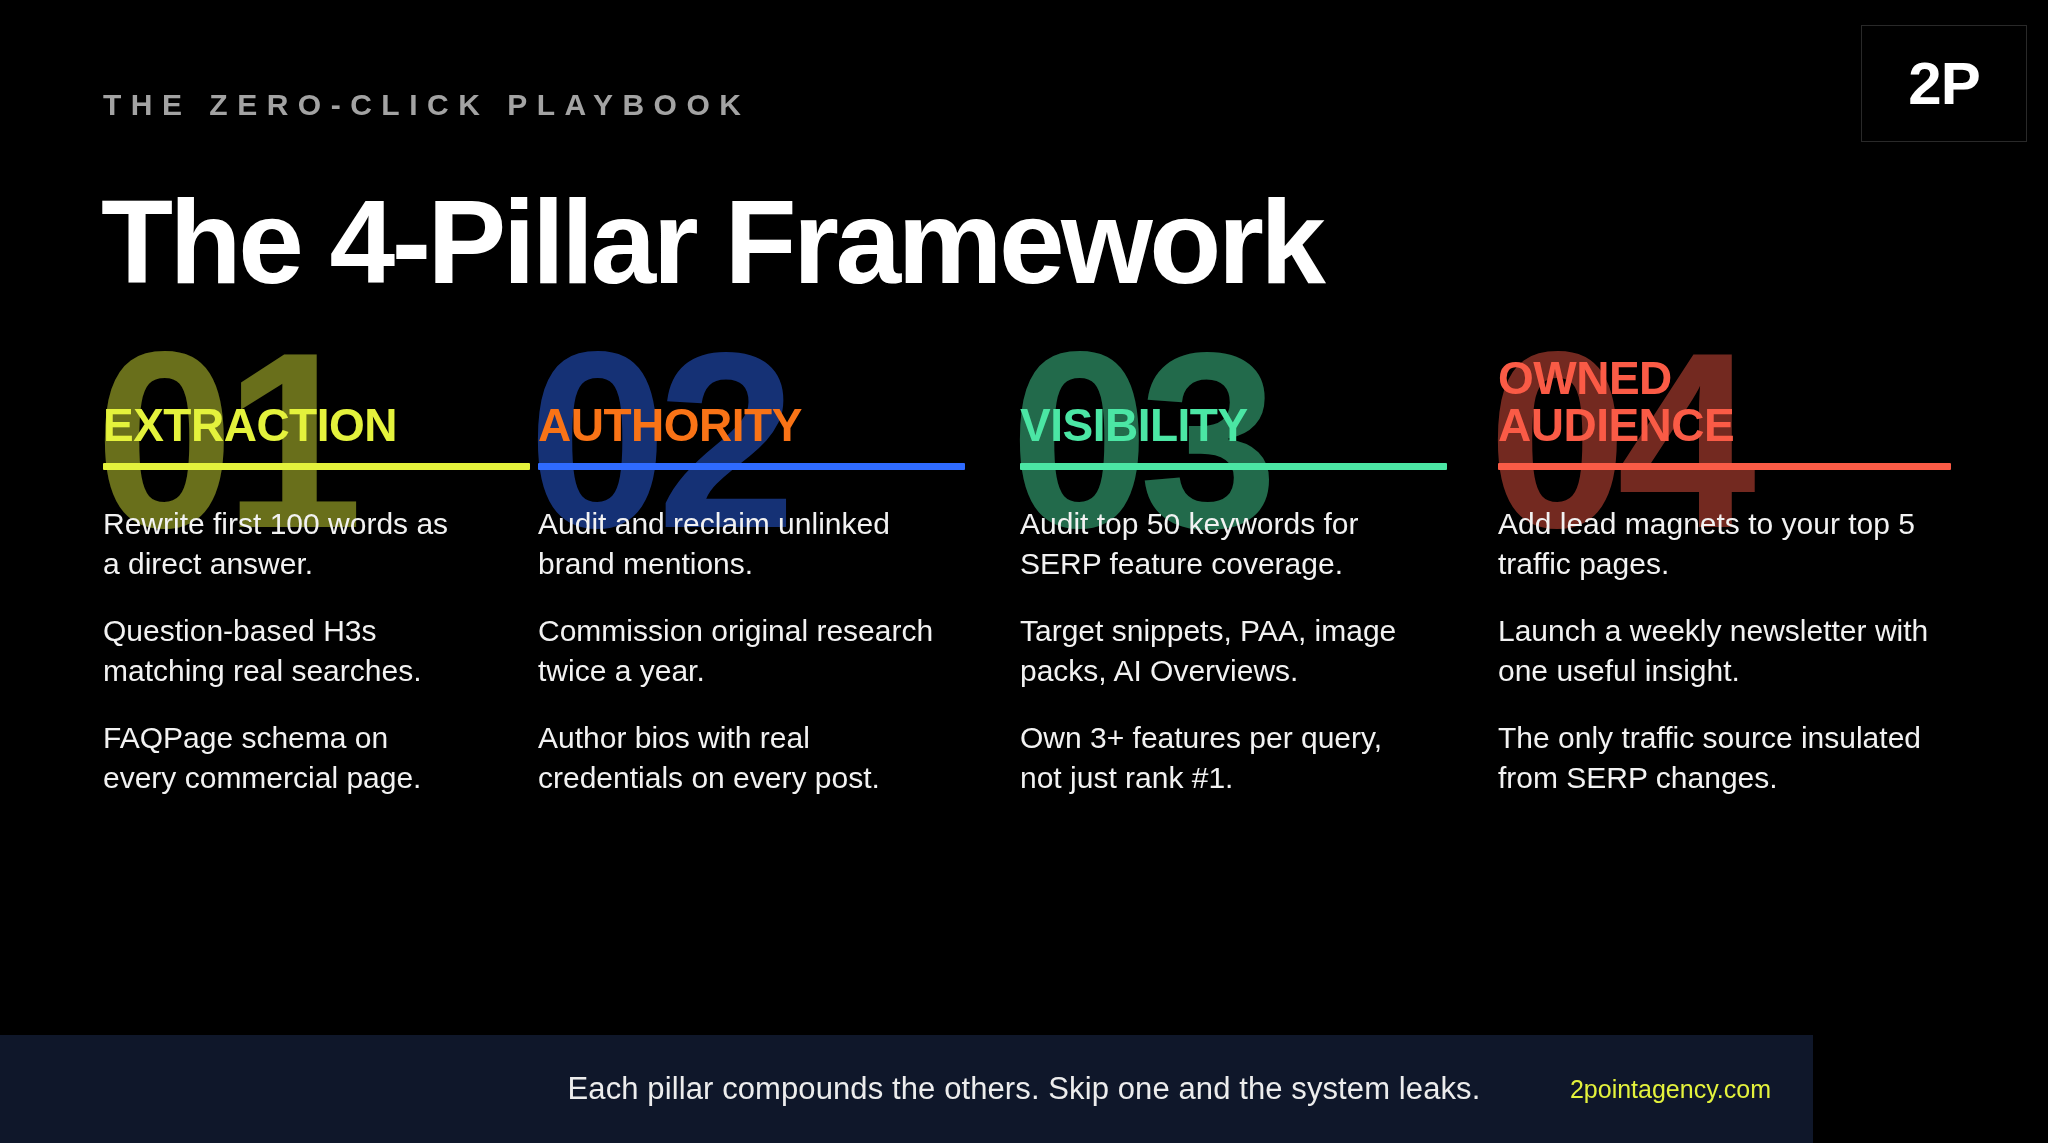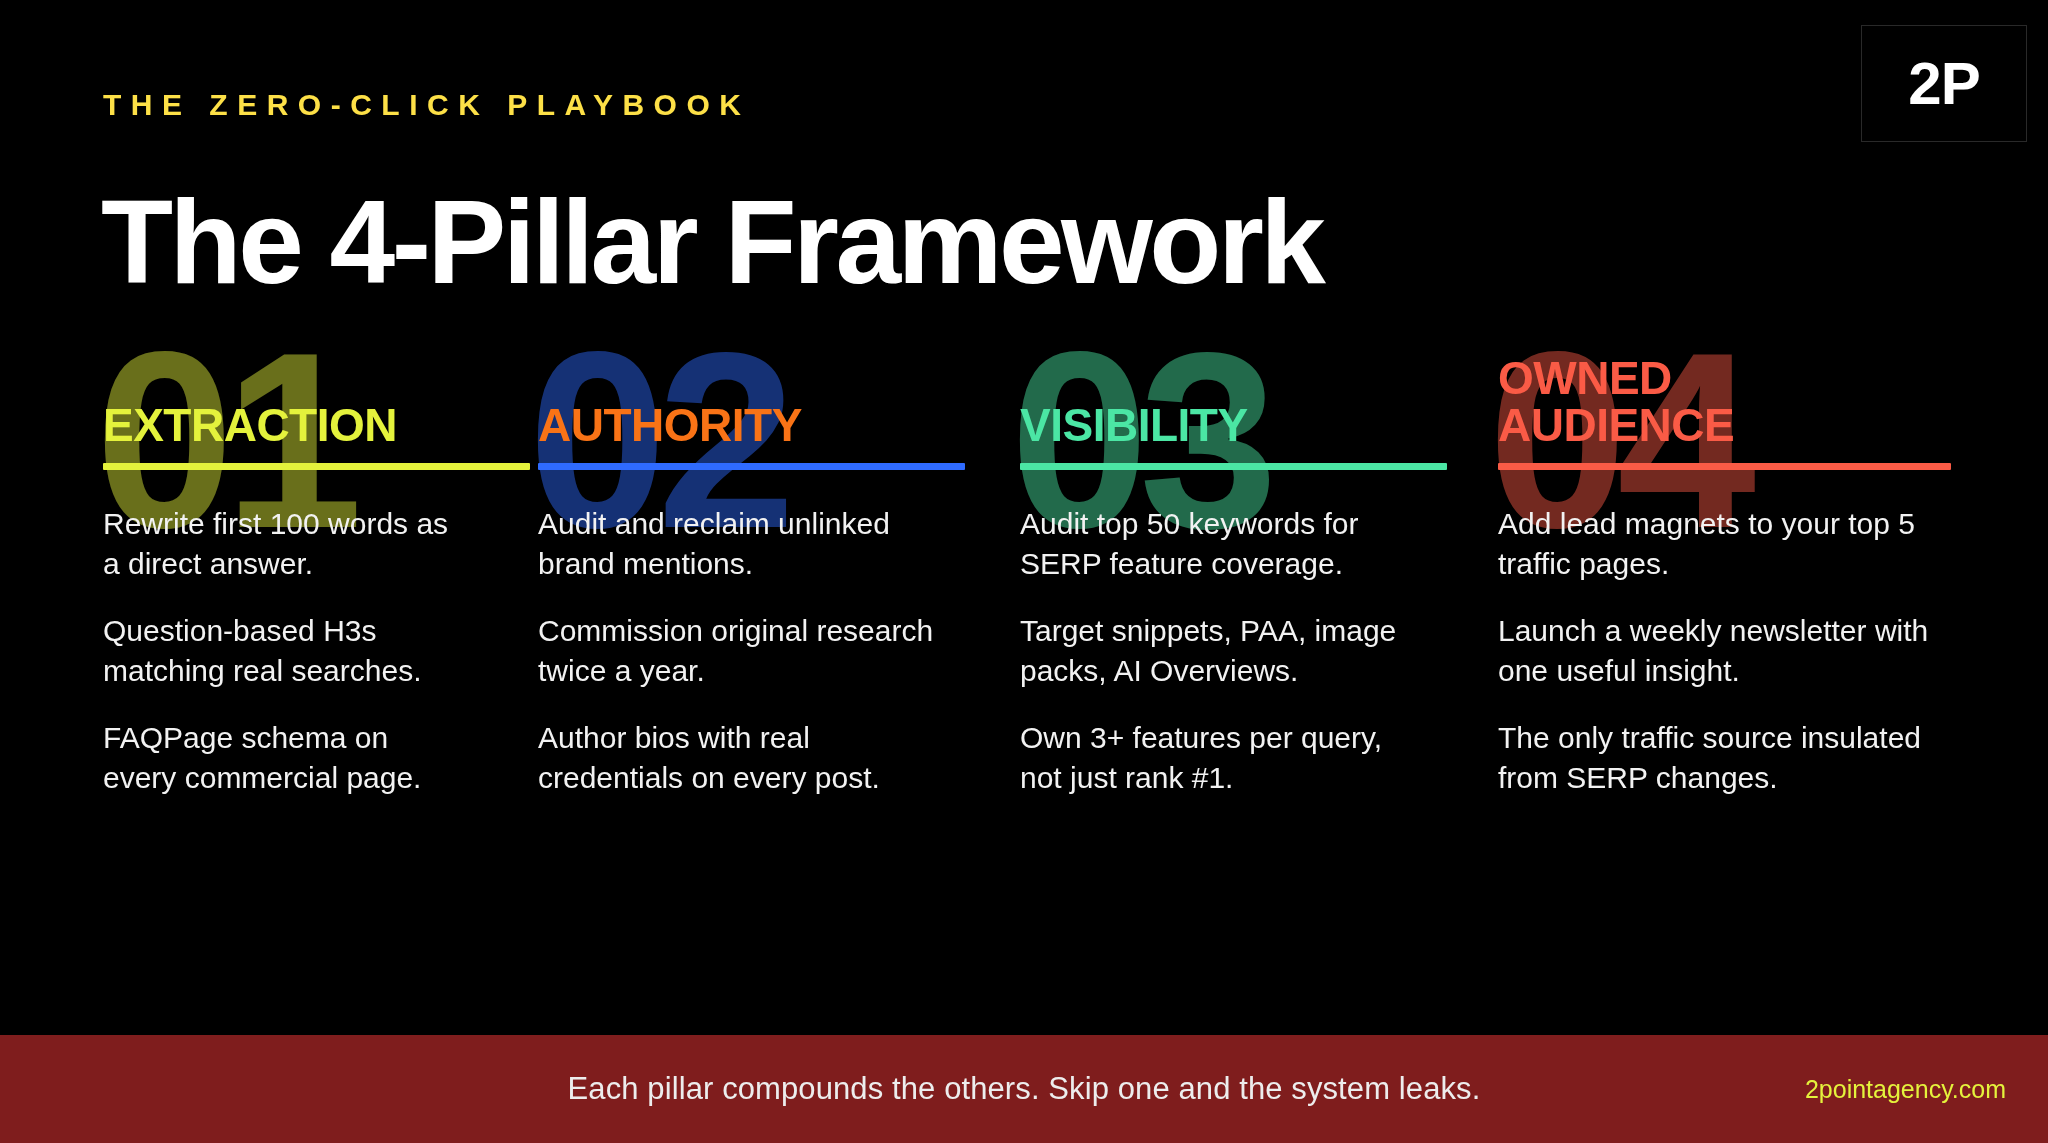--- a/index.html
+++ b/index.html
@@ -45,21 +45,21 @@
   }
 
   
   .eyebrow {
     position:absolute;
     left:103px;
     top:90px;
     font-size:30px;
     font-weight:bold;
     letter-spacing:9.5px;
-    color:#fde047;
+    color:#a3a3a3;
     line-height:1;
   }
 
   .headline {
     position:absolute;
     left:101px;
     top:131px;
     font-size:118px;
     font-weight:bold;
     color:#ffffff;
@@ -147,23 +147,23 @@
     max-width:430px;
   }
   .pillar:nth-child(4) .bullet { max-width:450px; }
   .bullet:last-child { margin-bottom:0; }
 
   
   .footer {
     position:absolute;
     left:0;
     bottom:0;
-    width:2048px;
+    width:1813px;
     height:108px;
-    background:#7f1d1d;
+    background:#0f172a;
     display:flex;
     align-items:center;
   }
   .footer-note {
     position:absolute;
     left:0;
     width:2048px;
     text-align:center;
     font-size:31px;
     color:#ededed;

